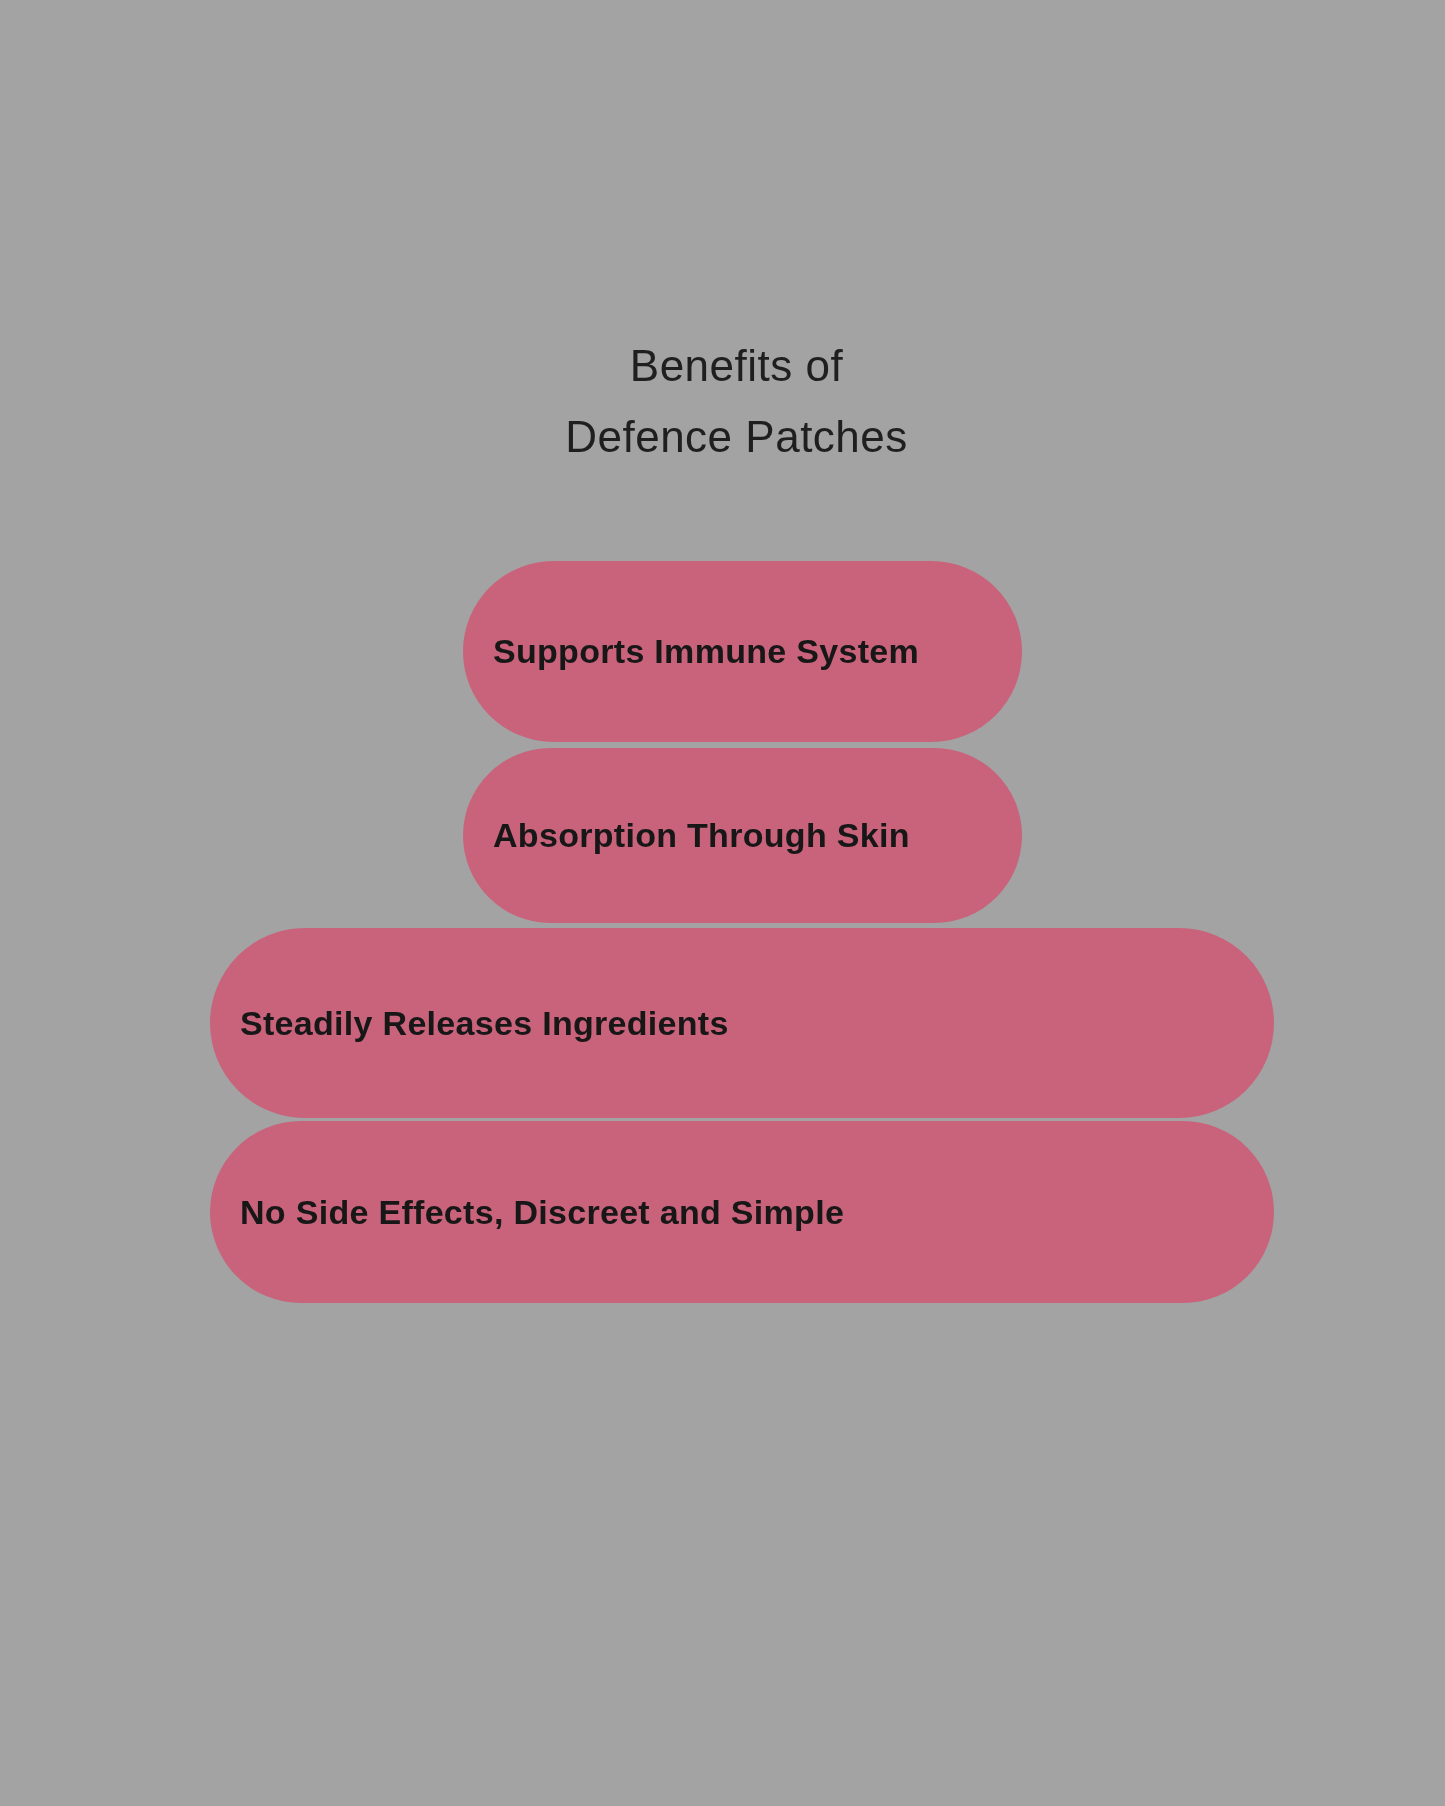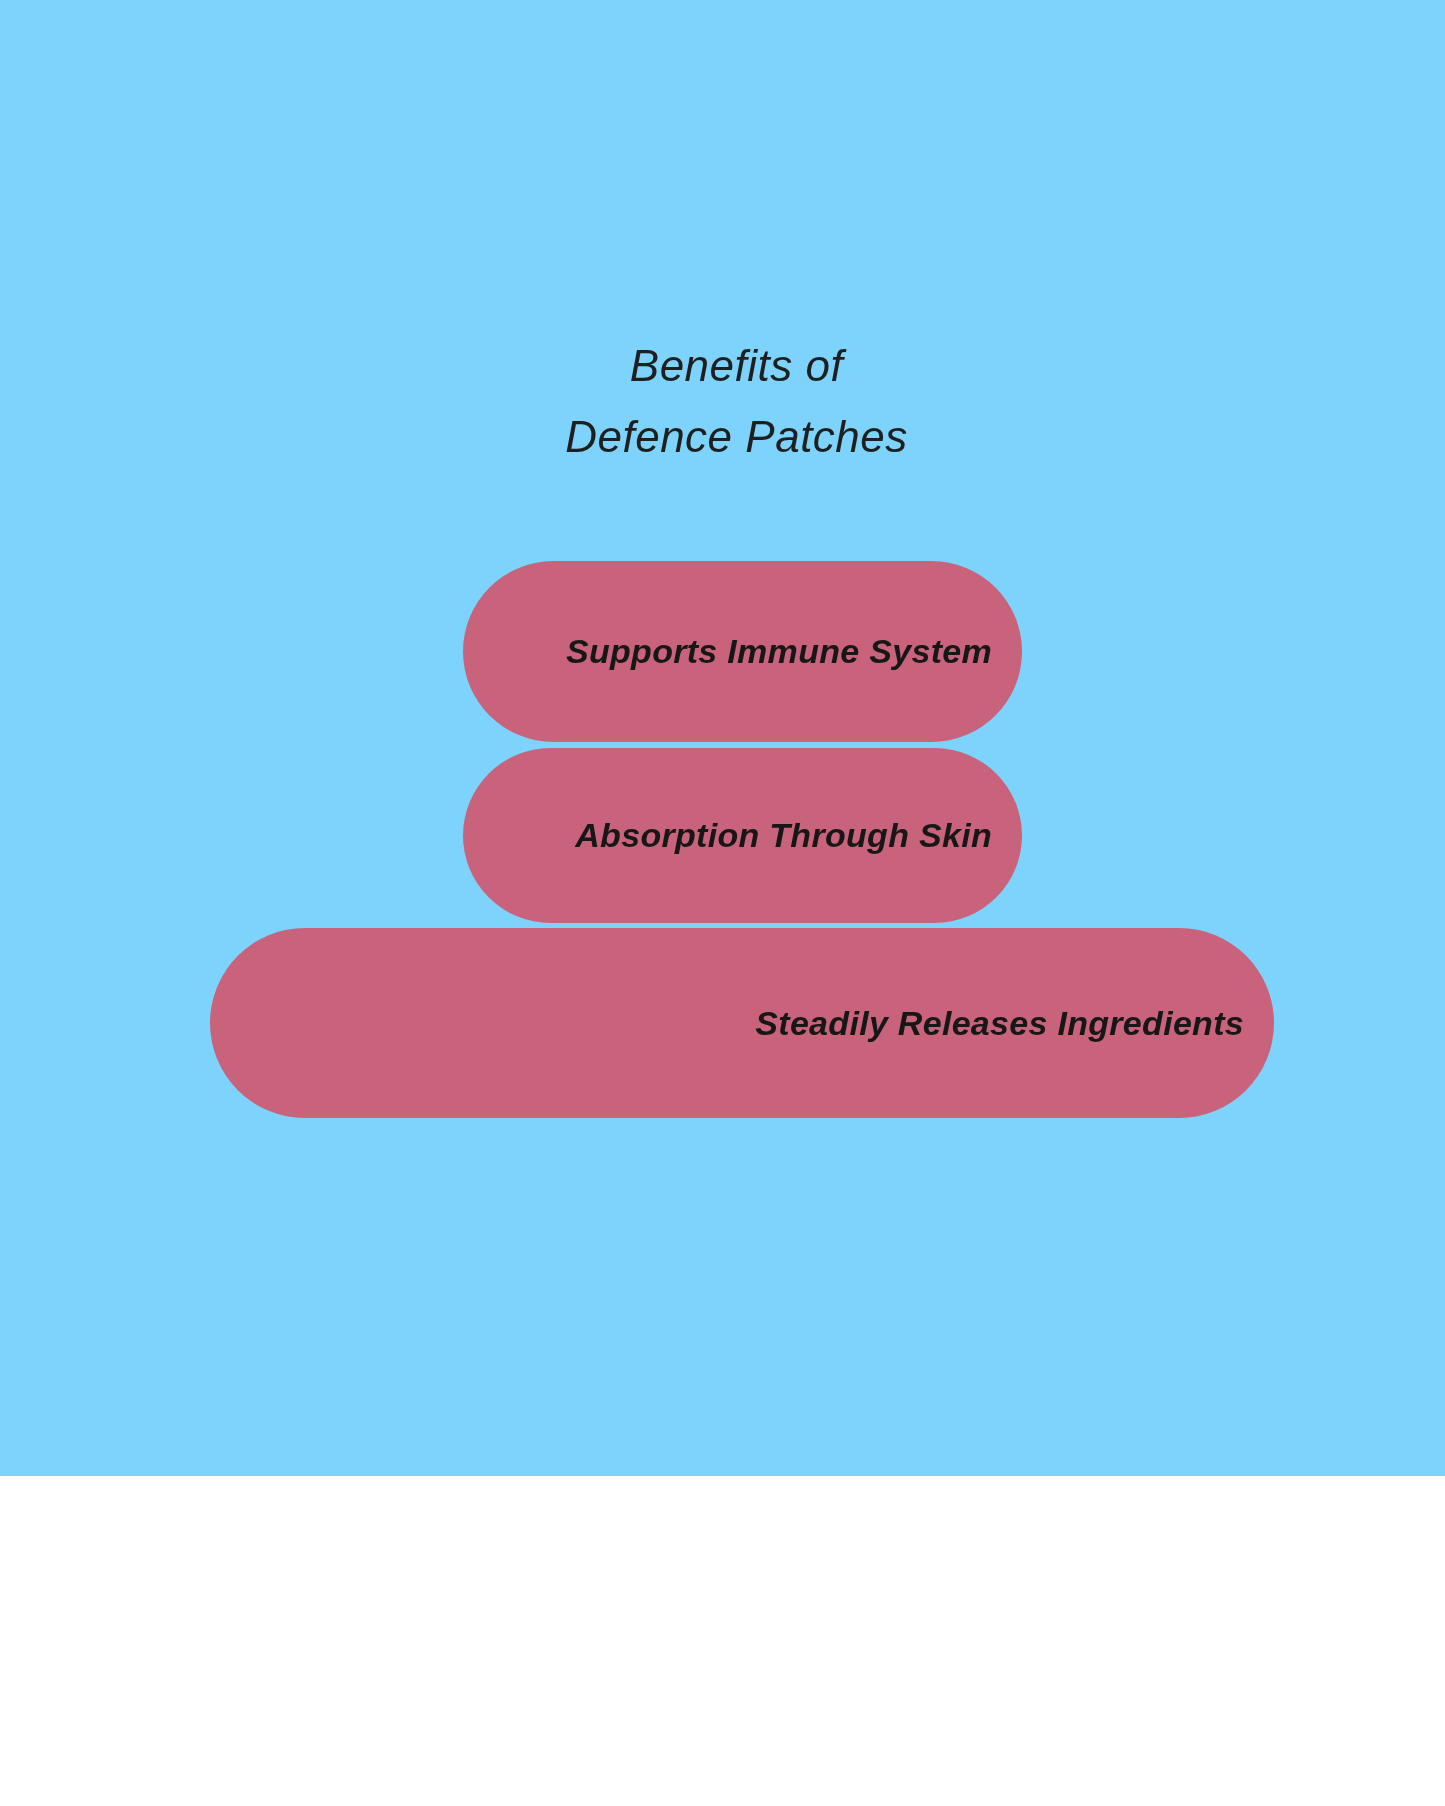--- a/index.html
+++ b/index.html
@@ -2,24 +2,23 @@
 <html><head>
 <meta charset="utf-8">
 <style>
   * { margin: 0; padding: 0; box-sizing: border-box; }
   html, body { background: #ffffff; }
   body { font-family: "Liberation Sans", sans-serif; }
 
   .canvas {
     position: relative;
     width: 1445px;
-    height: 1476px;
-    background: #7dd3fc;
+    height: 1806px;
+    background: #a3a3a3;
     overflow: hidden;
-    font-style: italic;
   }
 
   .title {
     position: absolute;
     top: 330px;
     left: 14px;
     width: 1445px;
     text-align: center;
     color: #1f1f1f;
     font-size: 44px;
@@ -28,21 +27,21 @@
     letter-spacing: 0.5px;
   }
   .title .line { display: block; }
 
   .pill {
     position: absolute;
     background: #c8637b;
     border-radius: 999px;
     display: flex;
     align-items: center;
-    justify-content: flex-end;
+    justify-content: flex-start;
     color: #171717;
     font-size: 34px;
     font-weight: 600;
     letter-spacing: 0.3px;
     text-align: center;
     padding: 0 30px;
   }
 
   .pill-1 { left: 463px; top: 561px;  width: 559px;  height: 181px; }
   .pill-2 { left: 463px; top: 748px;  width: 559px;  height: 175px; }
@@ -65,15 +64,18 @@
   </div>
 
   <div class="pill pill-2">
     <span>Absorption Through Skin</span>
   </div>
 
   <div class="pill pill-3">
     <span>Steadily Releases Ingredients</span>
   </div>
 
+  <div class="pill pill-4">
+    <span>No Side Effects, Discreet and Simple</span>
+  </div>
 
 
 </div>
 
 </body></html>

